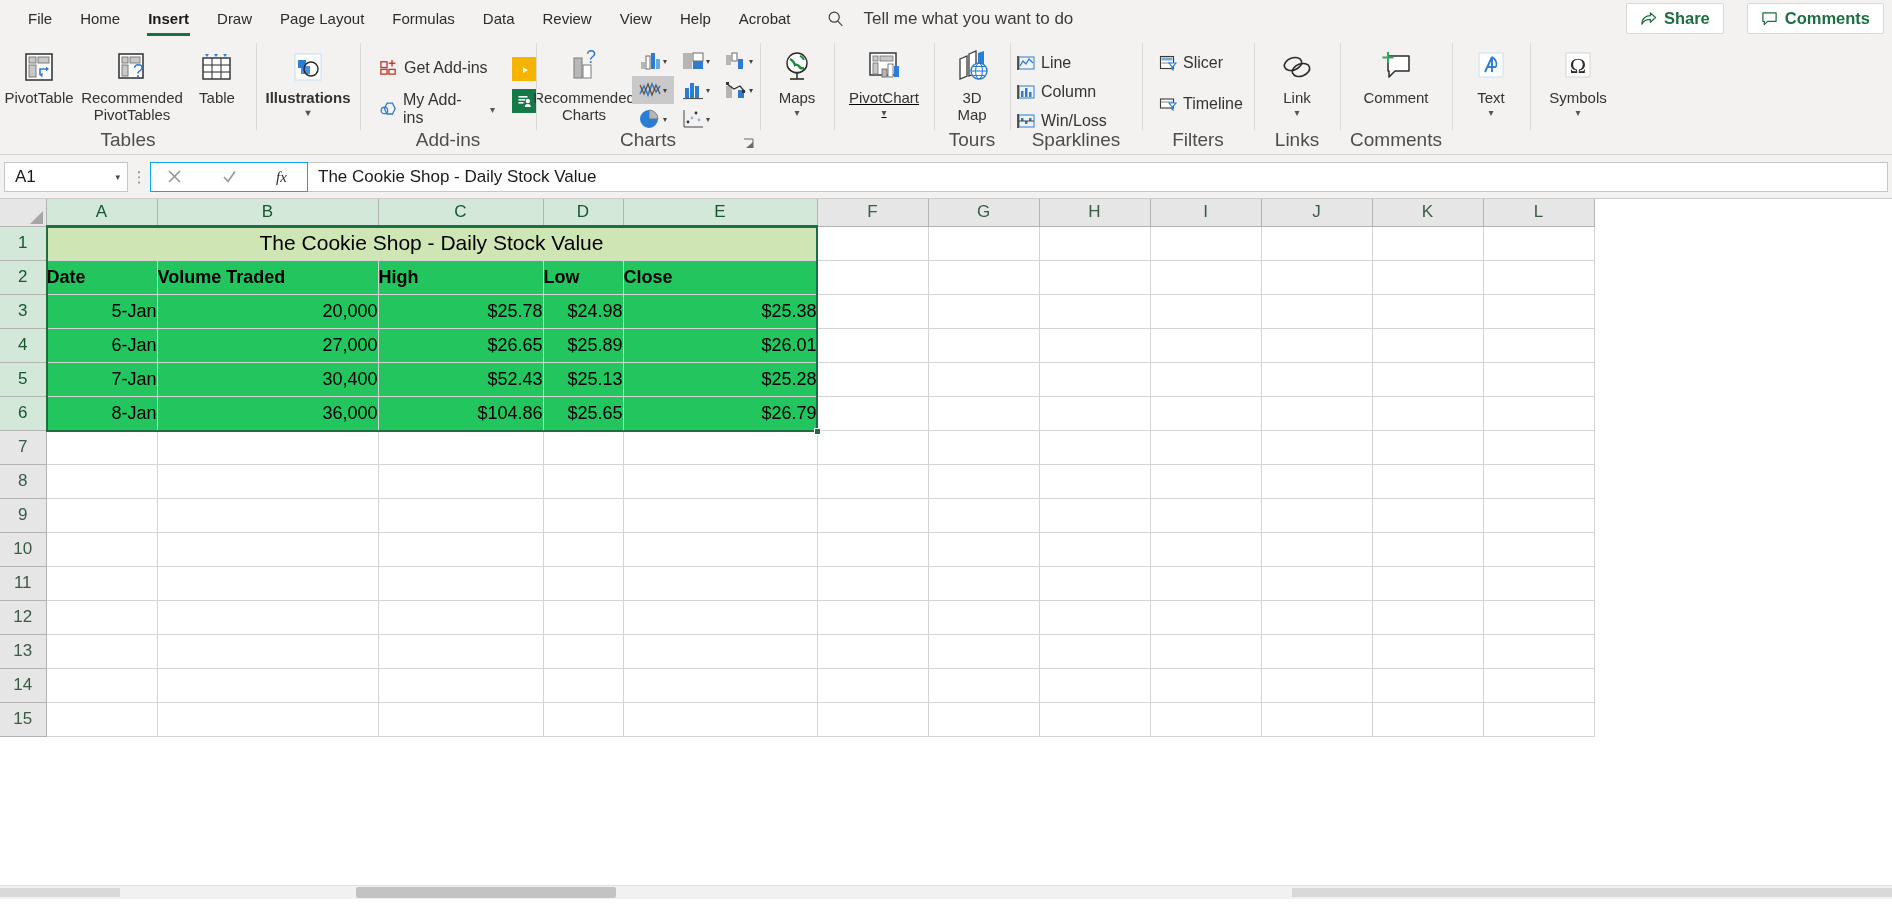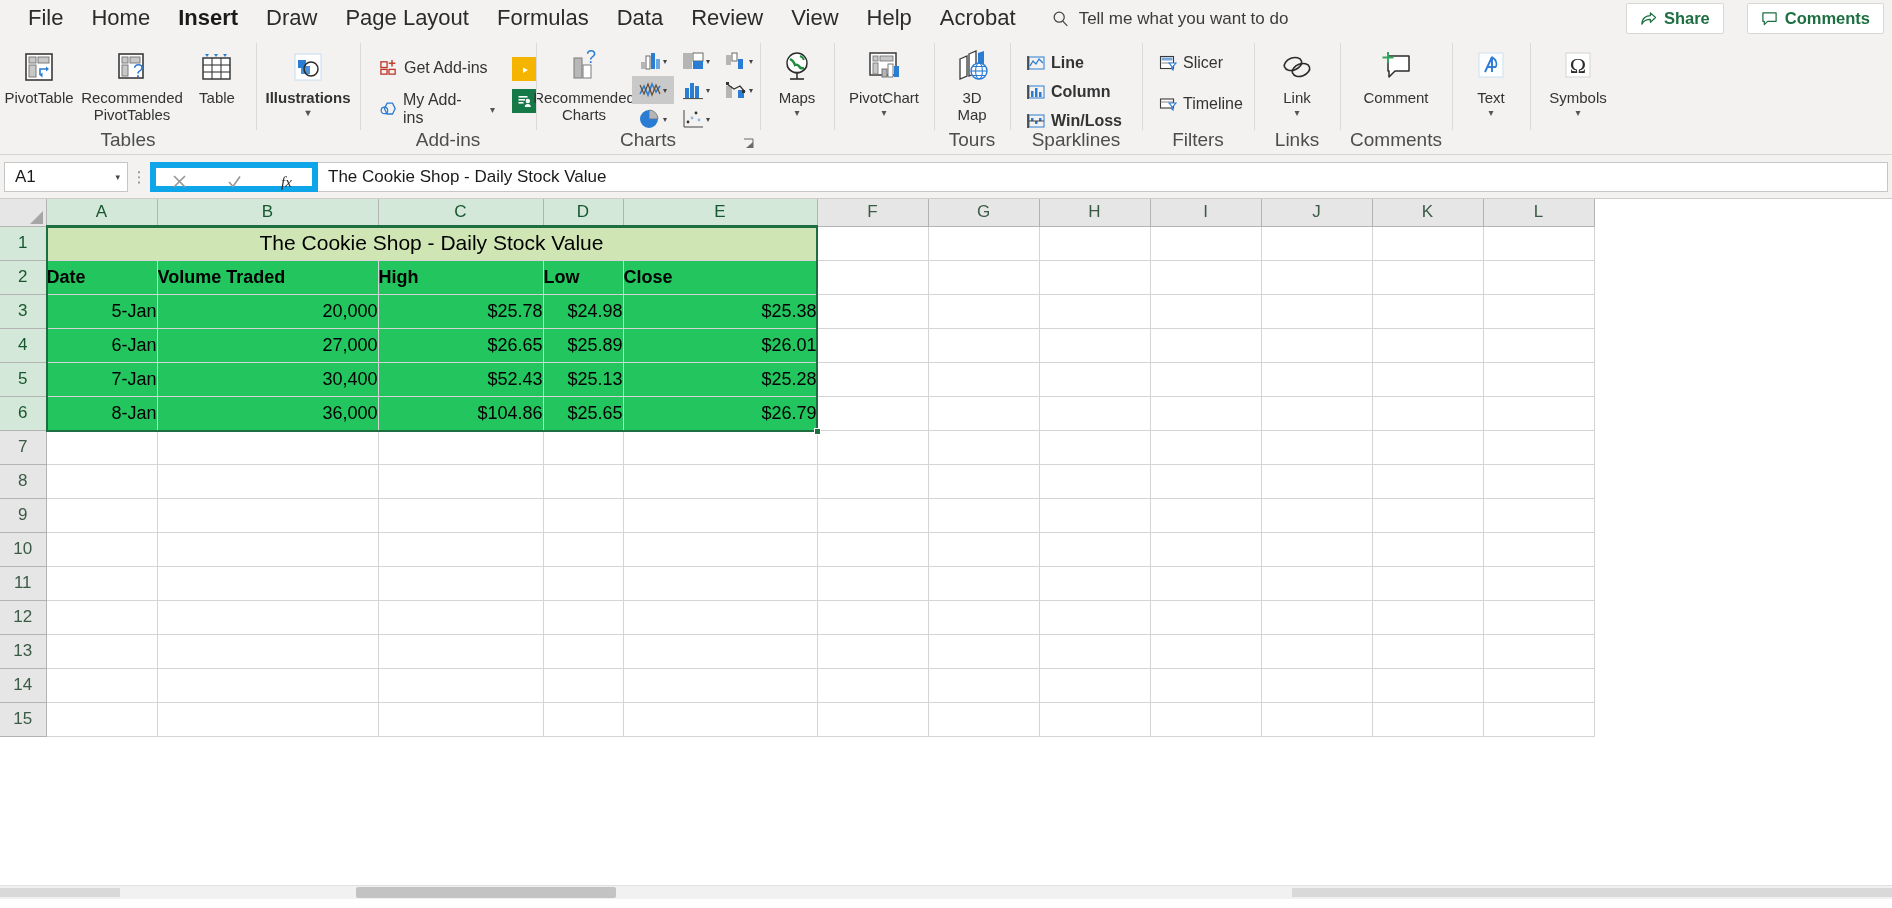--- a/index.html
+++ b/index.html
@@ -13,36 +13,36 @@
   
   .tabbar {
     height: 37px;
     background: #f3f2f1;
     display: flex;
     align-items: center;
     padding-left: 14px;
     position: relative;
   }
   .tab {
-    font-size: 22px;
+    font-size: 15px;
     color: #2b2b2b;
     padding: 6px 14px 7px 14px;
     white-space: nowrap;
     position: relative;
     cursor: pointer;
   }
   .tab.active { font-weight: bold; color: #1a1a1a; }
   .tab.active::after {
     content: "";
     position: absolute;
     left: 13px; right: 13px; bottom: -2px;
     height: 3px; background: #1d6f42;
   }
   .tellme {
-    display: flex; align-items: center; gap: 9px;
+    display: flex; align-items: center; gap: 19px;
     margin-left: 22px;
     font-size: 17px; color: #3b3b3b;
     cursor: pointer;
   }
   .tellme .mag { width: 18px; height: 18px; }
   .tab-right {
     position: absolute; right: 8px; top: 3px;
     display: flex; align-items: center; gap: 23px;
   }
   .chipbtn {
@@ -128,22 +128,22 @@
     width: 124px; height: 30px;
     background: #fff; border: 1px solid #c8c6c4;
     display: flex; align-items: center; justify-content: space-between;
     padding: 0 7px 0 10px;
     font-size: 17px; color: #1a1a1a;
     cursor: text;
   }
   .namebox .dd { font-size: 9px; color: #444; }
   .vdots { width: 22px; text-align: center; color: #8a8886; font-size: 15px; letter-spacing: 0; cursor: col-resize;}
   .fxgroup {
-    display: flex; gap: 9px;
-    height: 30px; border: 6px solid #0ea5e9; background: #fff;
+    display: flex; align-items: center; gap: 9px;
+    height: 30px; border: 1px solid #0ea5e9; background: #fff;
   }
   .fxbtn { width: 46px; height: 28px; display: flex; align-items: center; justify-content: center; cursor: pointer; }
   .fcontent {
     flex: 1; height: 30px; background: #fff; border: 1px solid #c8c6c4;
     border-left: none;
     display: flex; align-items: center; padding-left: 10px;
     font-size: 17px; color: #1a1a1a; cursor: text;
   }
 
   
@@ -477,21 +477,21 @@
             <line x1="19" y1="25" x2="19" y2="31" stroke="#2b2b2b" stroke-width="1.5"></line>
             <line x1="12" y1="31" x2="26" y2="31" stroke="#2b2b2b" stroke-width="1.6"></line>
           </svg>
         </div>
         <div class="lbl">Maps</div>
         <div class="caret">▾</div>
       </div>
     </div>
   </div>
 
-  <div class="rgroup" style="width:100px;">
+  <div class="rgroup" style="width:100px;text-decoration:underline;">
     <div class="gbody" style="justify-content:center;width:100%;">
       <div class="bigbtn" style="width:96px;">
         <div class="ico">
           <svg width="38" height="36" viewBox="0 0 38 36">
             <rect x="5" y="4" width="26" height="22" fill="#fff" stroke="#3a3a3a" stroke-width="1.5"></rect>
             <rect x="8" y="7" width="5" height="5" fill="#c8c8c8" stroke="#7a7a7a" stroke-width="0.9"></rect>
             <rect x="15" y="7" width="13" height="5" fill="#c8c8c8" stroke="#7a7a7a" stroke-width="0.9"></rect>
             <rect x="8" y="14" width="5" height="11" fill="#c8c8c8" stroke="#7a7a7a" stroke-width="0.9"></rect>
             <rect x="17" y="20" width="5" height="8" fill="#b5b5b5" stroke="#6b6b6b" stroke-width="0.9"></rect>
             <rect x="23" y="15" width="5" height="13" fill="#fff" stroke="#6b6b6b" stroke-width="0.9"></rect>
@@ -520,21 +520,21 @@
           </svg>
         </div>
         <div class="lbl" style="white-space:pre-line;">3D
 Map</div>
       </div>
     </div>
     <div class="glabel">Tours</div>
   </div>
 
   <div class="rgroup" style="width:132px;">
-    <div class="gbody" style="flex-direction:column;padding-top:10px;padding-left:10px;gap:5px;font-weight:bold;">
+    <div class="gbody" style="flex-direction:column;padding-top:10px;padding-left:0;gap:5px;">
       <div class="smallbtn">
         <svg width="18" height="16" viewBox="0 0 18 16">
           <rect x="2" y="2" width="15" height="12" fill="none" stroke="#2b7cd3" stroke-width="1"></rect>
           <polyline points="3,11 6,6 9,9 12,4 16,8" fill="none" stroke="#2b7cd3" stroke-width="1.3"></polyline>
           <line x1="1" y1="1" x2="1" y2="15" stroke="#333" stroke-width="1.6"></line>
         </svg>
         <span>Line</span>
       </div>
       <div class="smallbtn">
         <svg width="18" height="16" viewBox="0 0 18 16">

